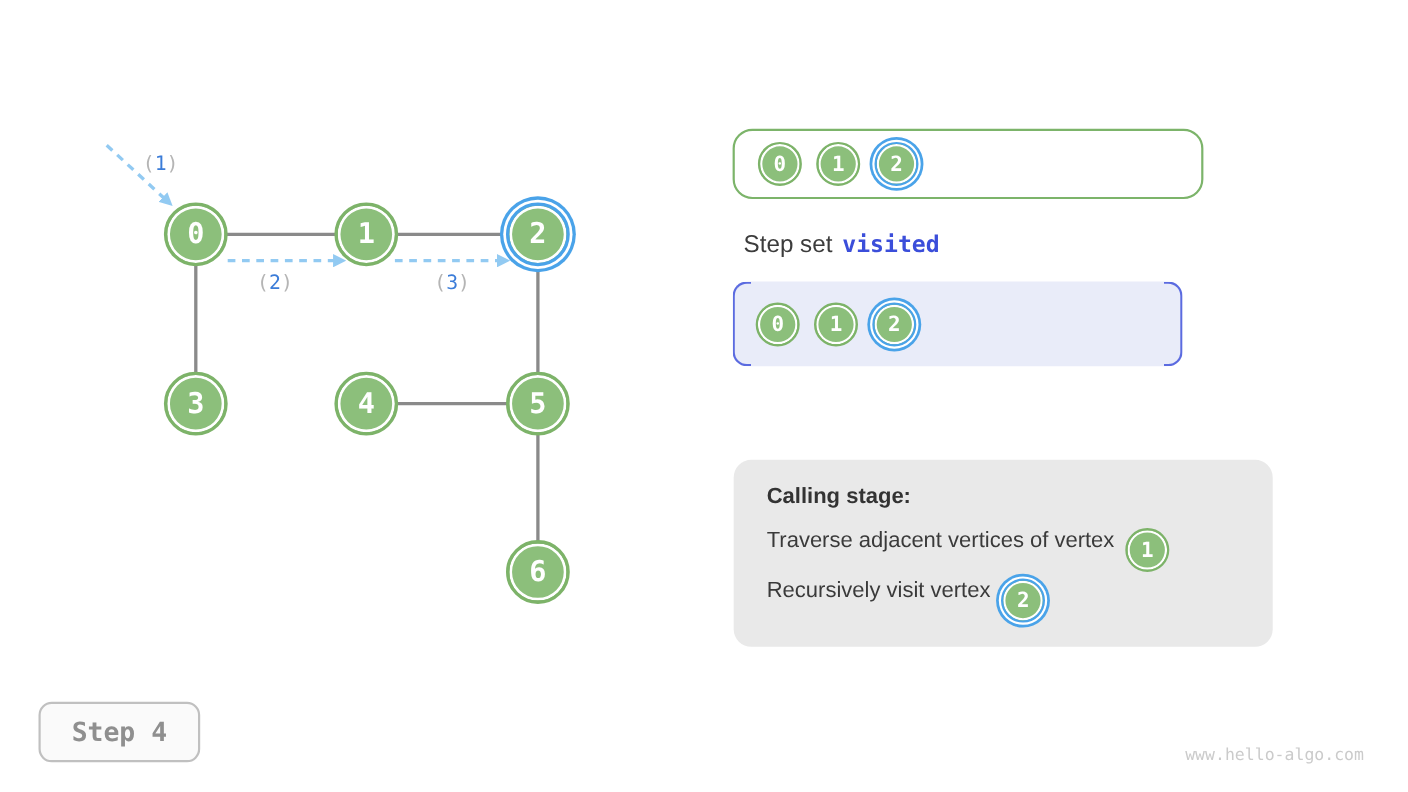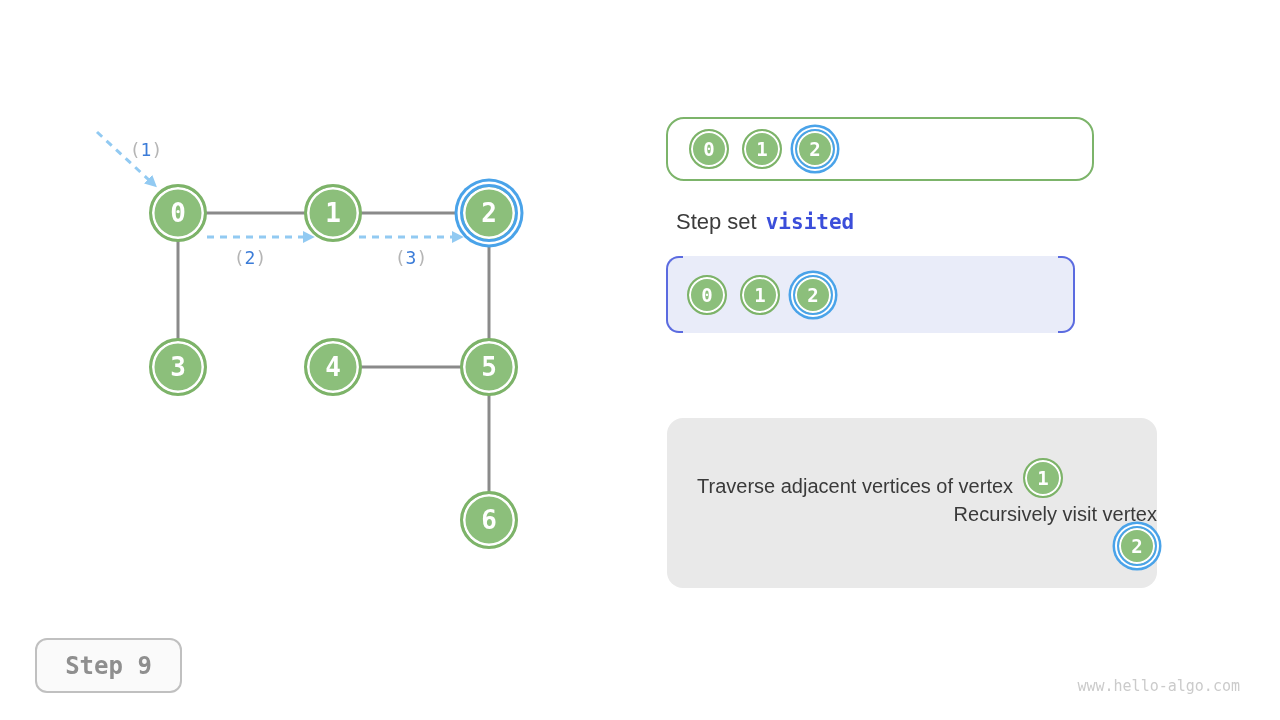--- a/index.html
+++ b/index.html
@@ -83,24 +83,24 @@
   .bracket{position:absolute;top:0;bottom:0;width:15px;}
   .bracket.left{left:0;border:2.5px solid var(--bracket-blue);border-right:none;border-radius:13px 0 0 13px;}
   .bracket.right{right:0;border:2.5px solid var(--bracket-blue);border-left:none;border-radius:0 13px 13px 0;}
 
   .calling-box{
     position:absolute;left:667px;top:418px;width:490px;height:170px;
     border-radius:16px;background:var(--call-bg);box-sizing:border-box;
     padding:22px 0 0 30px;color:#3A3A3A;
   }
   .calling-heading{font-size:20px;font-weight:700;color:#333;}
-  .call-line{display:flex;align-items:flex-end;font-size:20px;white-space:nowrap;}
+  .call-line{display:flex;align-items:flex-start;font-size:20px;white-space:nowrap;}
   .call-line .chip{margin-left:10px;}
   .call-line-1{margin-top:17px;height:41px;}
-  .call-line-2{margin-top:5px;height:41px;flex-direction:column;}
+  .call-line-2{margin-top:5px;height:41px;}
 
   
   .step-indicator{
     position:absolute;left:35px;top:638px;width:147px;height:55px;box-sizing:border-box;
     border:2px solid #C0C0C0;border-radius:12px;background:#FAFAFA;
     display:flex;align-items:center;justify-content:center;
     font-family:"DejaVu Sans Mono","Liberation Mono",monospace;
     font-size:24px;font-weight:700;color:#8F8F8F;
   }
   .watermark{
@@ -168,26 +168,27 @@
 
   <div class="visited-box">
     <span class="bracket left"></span>
     <span class="bracket right"></span>
     <span class="chip">0</span>
     <span class="chip">1</span>
     <span class="chip hl">2</span>
   </div>
 
   <div class="calling-box">
+    <div class="calling-heading">Calling stage:</div>
     <div class="call-line call-line-1">
       <span>Traverse adjacent vertices of vertex</span>
       <span class="chip">1</span>
     </div>
     <div class="call-line call-line-2">
       <span>Recursively visit vertex</span>
       <span class="chip hl">2</span>
     </div>
   </div>
 
-  <div class="step-indicator">Step 9</div>
+  <div class="step-indicator">Step 4</div>
   <div class="watermark">www.hello-algo.com</div>
 
 </div>
 
 </body></html>

